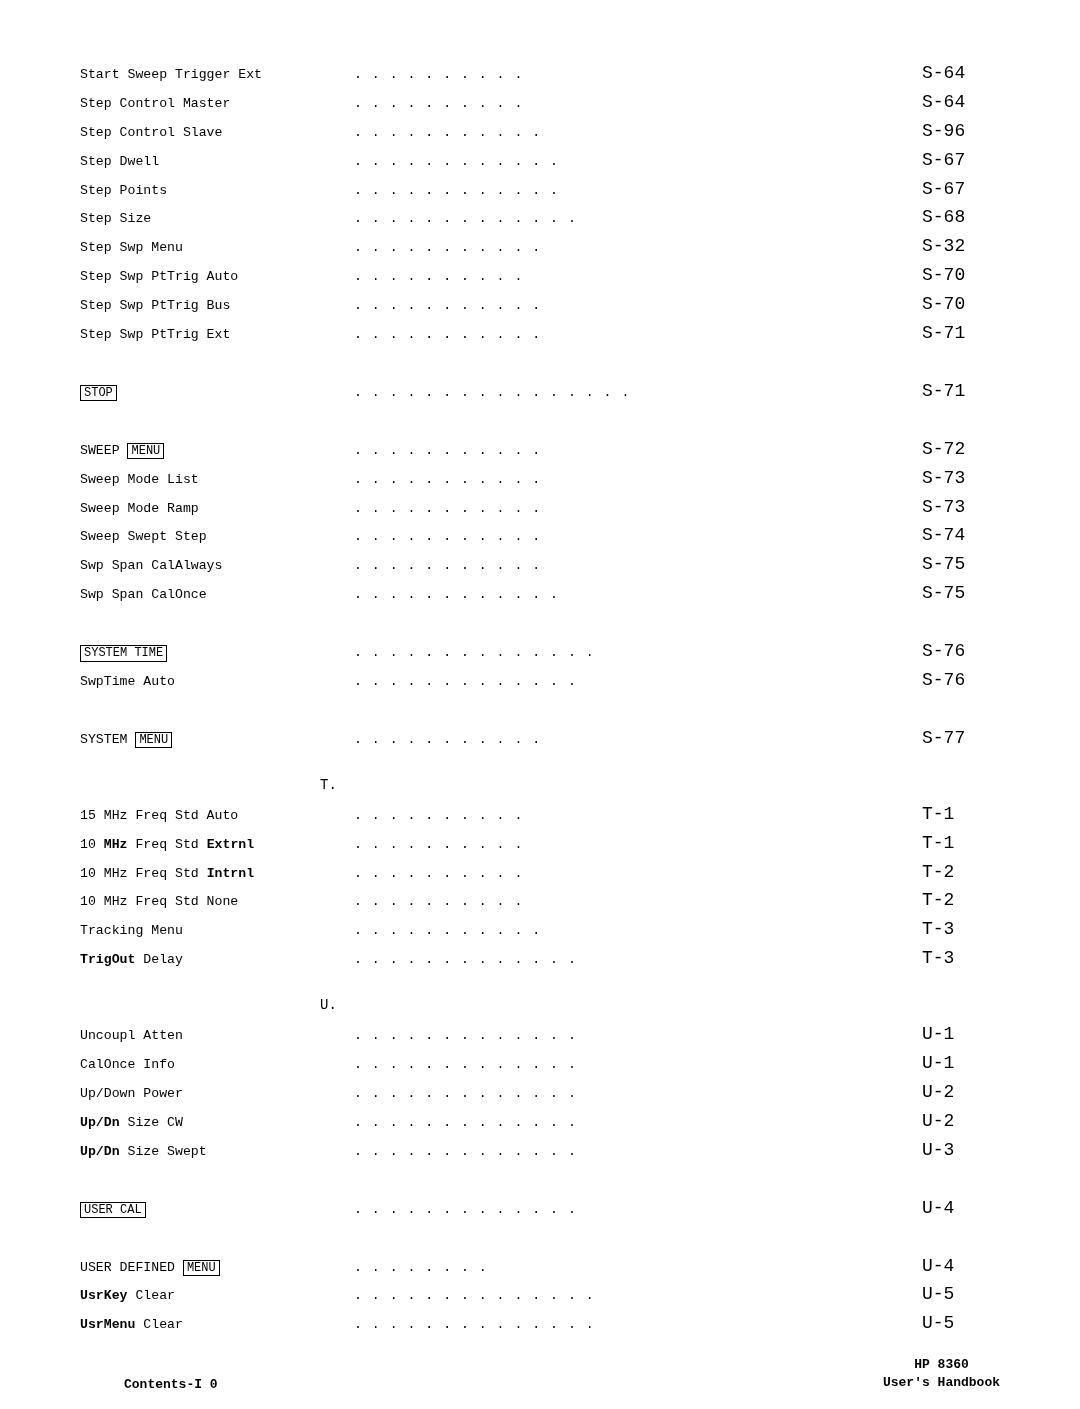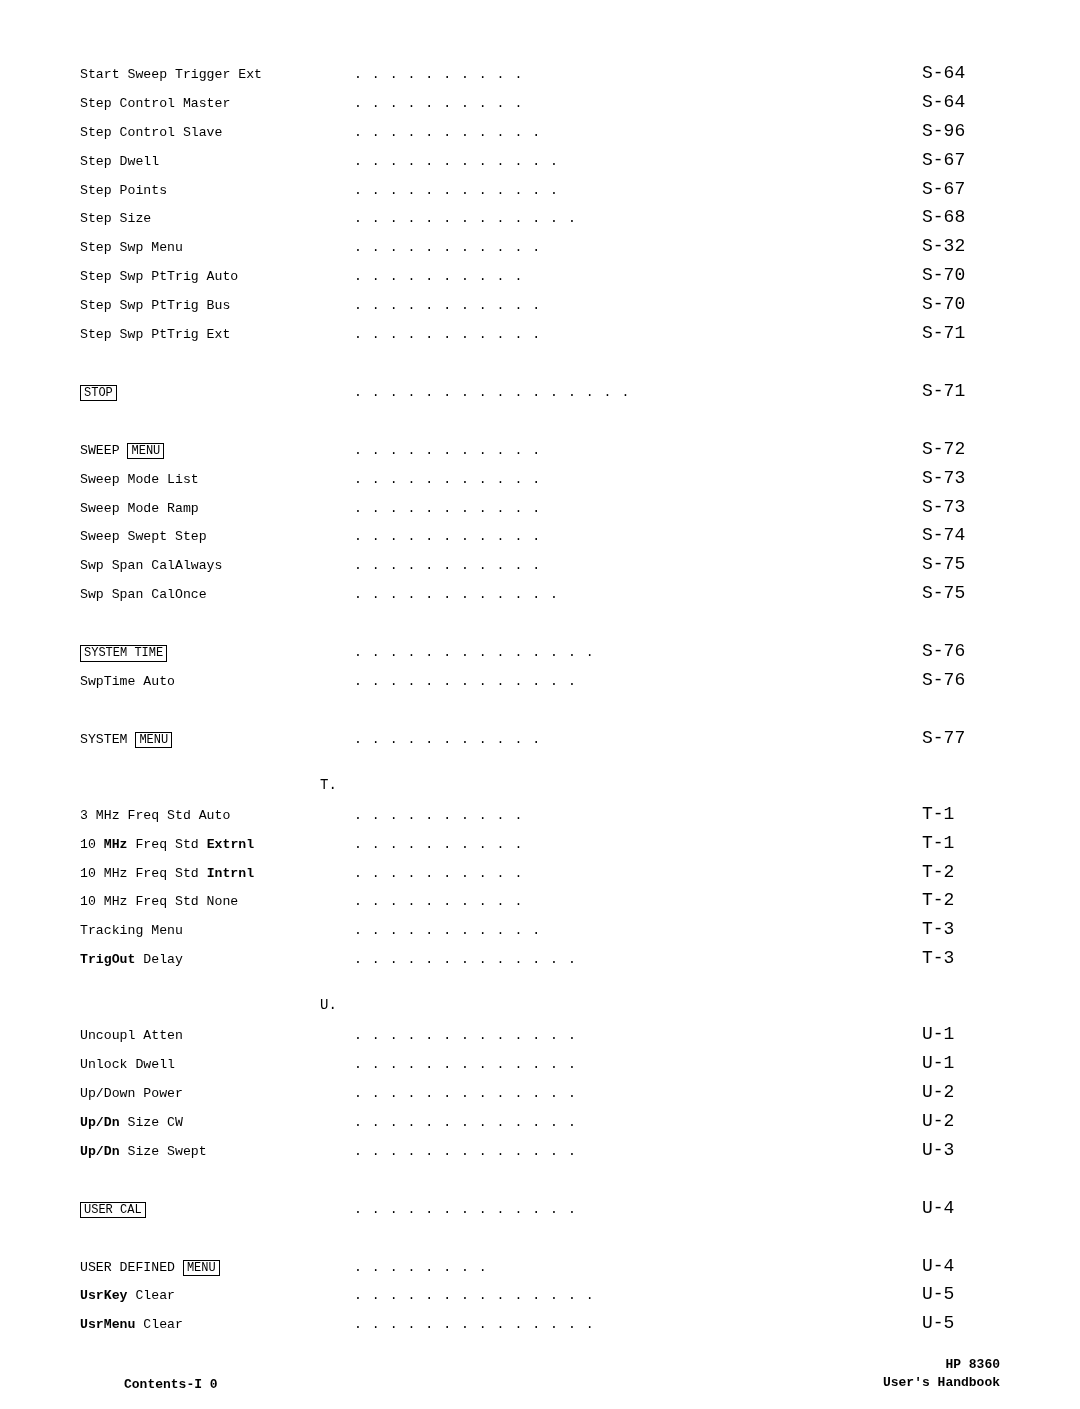--- a/index.html
+++ b/index.html
@@ -78,21 +78,21 @@
       align-items: flex-end;
       font-size: 13px;
     }
 
     .footer-left {
       font-weight: bold;
       margin-left: 44px;
     }
 
     .footer-right {
-      text-align: right;
+      text-align: center;
       font-weight: bold;
       line-height: 1.4;
     }
 
     .toc-table {
       width: 100%;
     }
   </style>
 </head>
 <body>
@@ -225,21 +225,21 @@
     </div>
   </div>
 
   <div class="section" style="margin-top: 20px;">
     <div style="display: flex; margin-bottom: 4px;">
       <div style="width: 240px;"></div>
       <div class="section-letter" style="margin-left: 0; font-size: 14px;">T.</div>
     </div>
 
     <div class="entry-row">
-      <div class="entry-label">3 MHz Freq Std Auto</div>
+      <div class="entry-label">15 MHz Freq Std Auto</div>
       <div class="entry-dots">. . . . . . . . . .</div>
       <div class="entry-page">T-1</div>
     </div>
 
     <div class="entry-row">
       <div class="entry-label">10 <b>MHz</b> Freq Std <b>Extrnl</b></div>
       <div class="entry-dots">. . . . . . . . . .</div>
       <div class="entry-page">T-1</div>
     </div>
 
@@ -275,21 +275,21 @@
       <div class="section-letter" style="margin-left: 0; font-size: 14px;">U.</div>
     </div>
 
     <div class="entry-row">
       <div class="entry-label">Uncoupl Atten</div>
       <div class="entry-dots">. . . . . . . . . . . . .</div>
       <div class="entry-page">U-1</div>
     </div>
 
     <div class="entry-row">
-      <div class="entry-label">Unlock Dwell</div>
+      <div class="entry-label">CalOnce Info</div>
       <div class="entry-dots">. . . . . . . . . . . . .</div>
       <div class="entry-page">U-1</div>
     </div>
 
     <div class="entry-row">
       <div class="entry-label">Up/Down Power</div>
       <div class="entry-dots">. . . . . . . . . . . . .</div>
       <div class="entry-page">U-2</div>
     </div>
 

